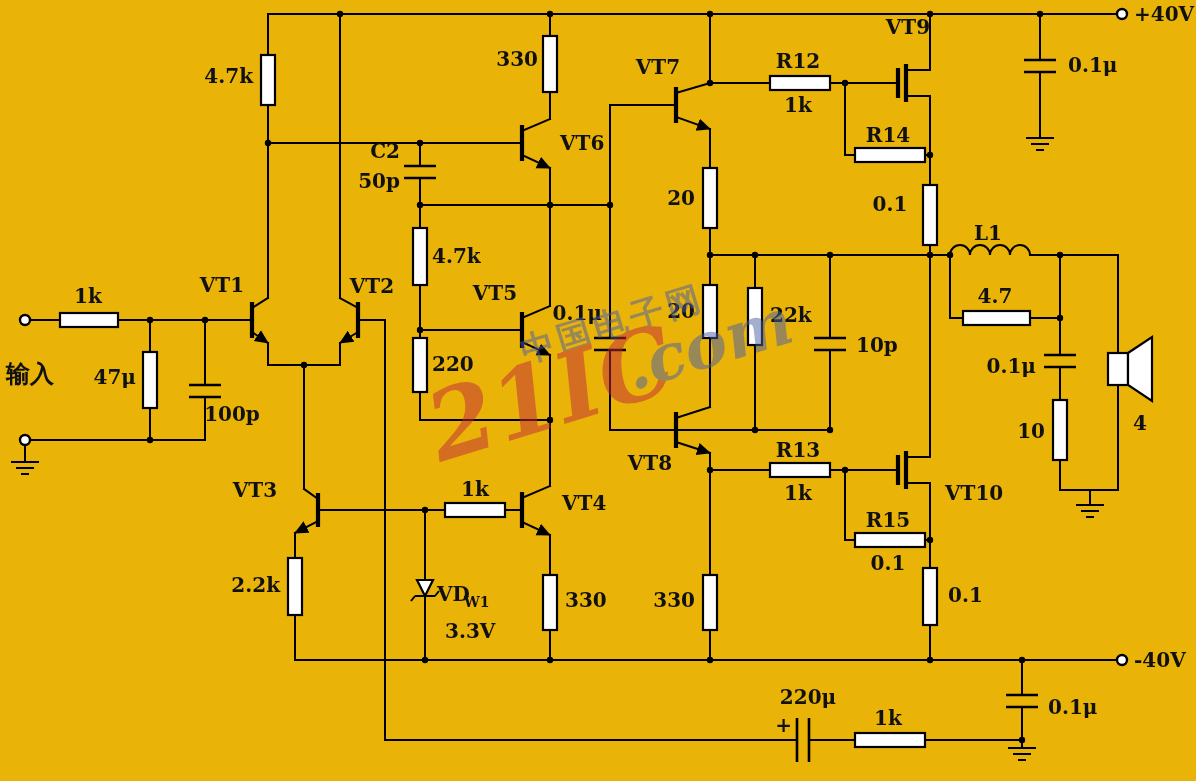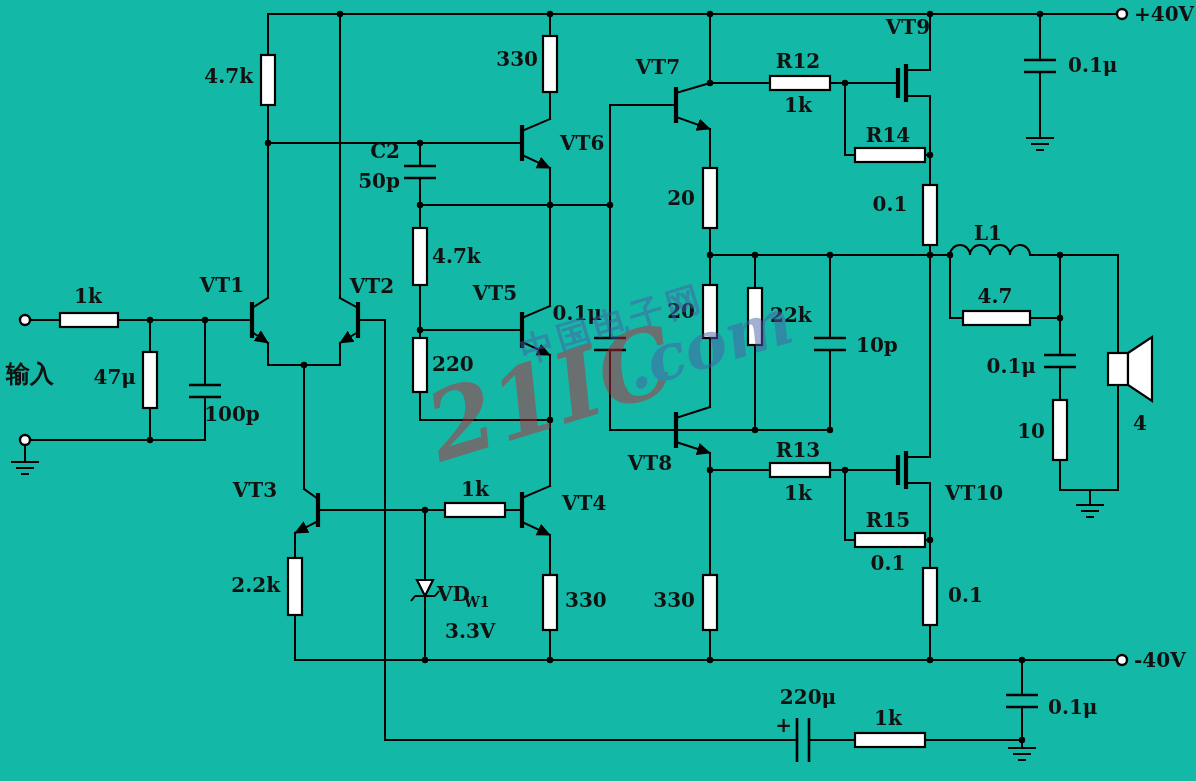--- a/index.html
+++ b/index.html
@@ -1,16 +1,16 @@
 <!DOCTYPE html>
 <html><head>
 <meta charset="utf-8">
 <style>
   html,body{margin:0;padding:0;background:#fff;}
-  .stage{position:relative;width:1196px;height:781px;background:#14b8a6;overflow:hidden;}
+  .stage{position:relative;width:1196px;height:781px;background:#eab308;overflow:hidden;}
   svg{display:block;}
   .w{stroke:#000;stroke-width:2;fill:none;stroke-linecap:square;}
   .sym{stroke:#000;stroke-width:2.2;fill:#fff;}
   .plate{stroke:#000;stroke-width:2.6;fill:none;stroke-linecap:butt;}
   .bar{stroke:#000;stroke-width:4.2;stroke-linecap:butt;}
   .thin{stroke:#000;stroke-width:2;fill:none;}
   .dot{fill:#000;stroke:none;}
   .lbl{font-family:"DejaVu Serif","Liberation Serif",serif;font-weight:700;font-size:20px;fill:#111;}
   .lbl-s{font-size:14px;}
   .lbl-cjk{font-size:24px;}

